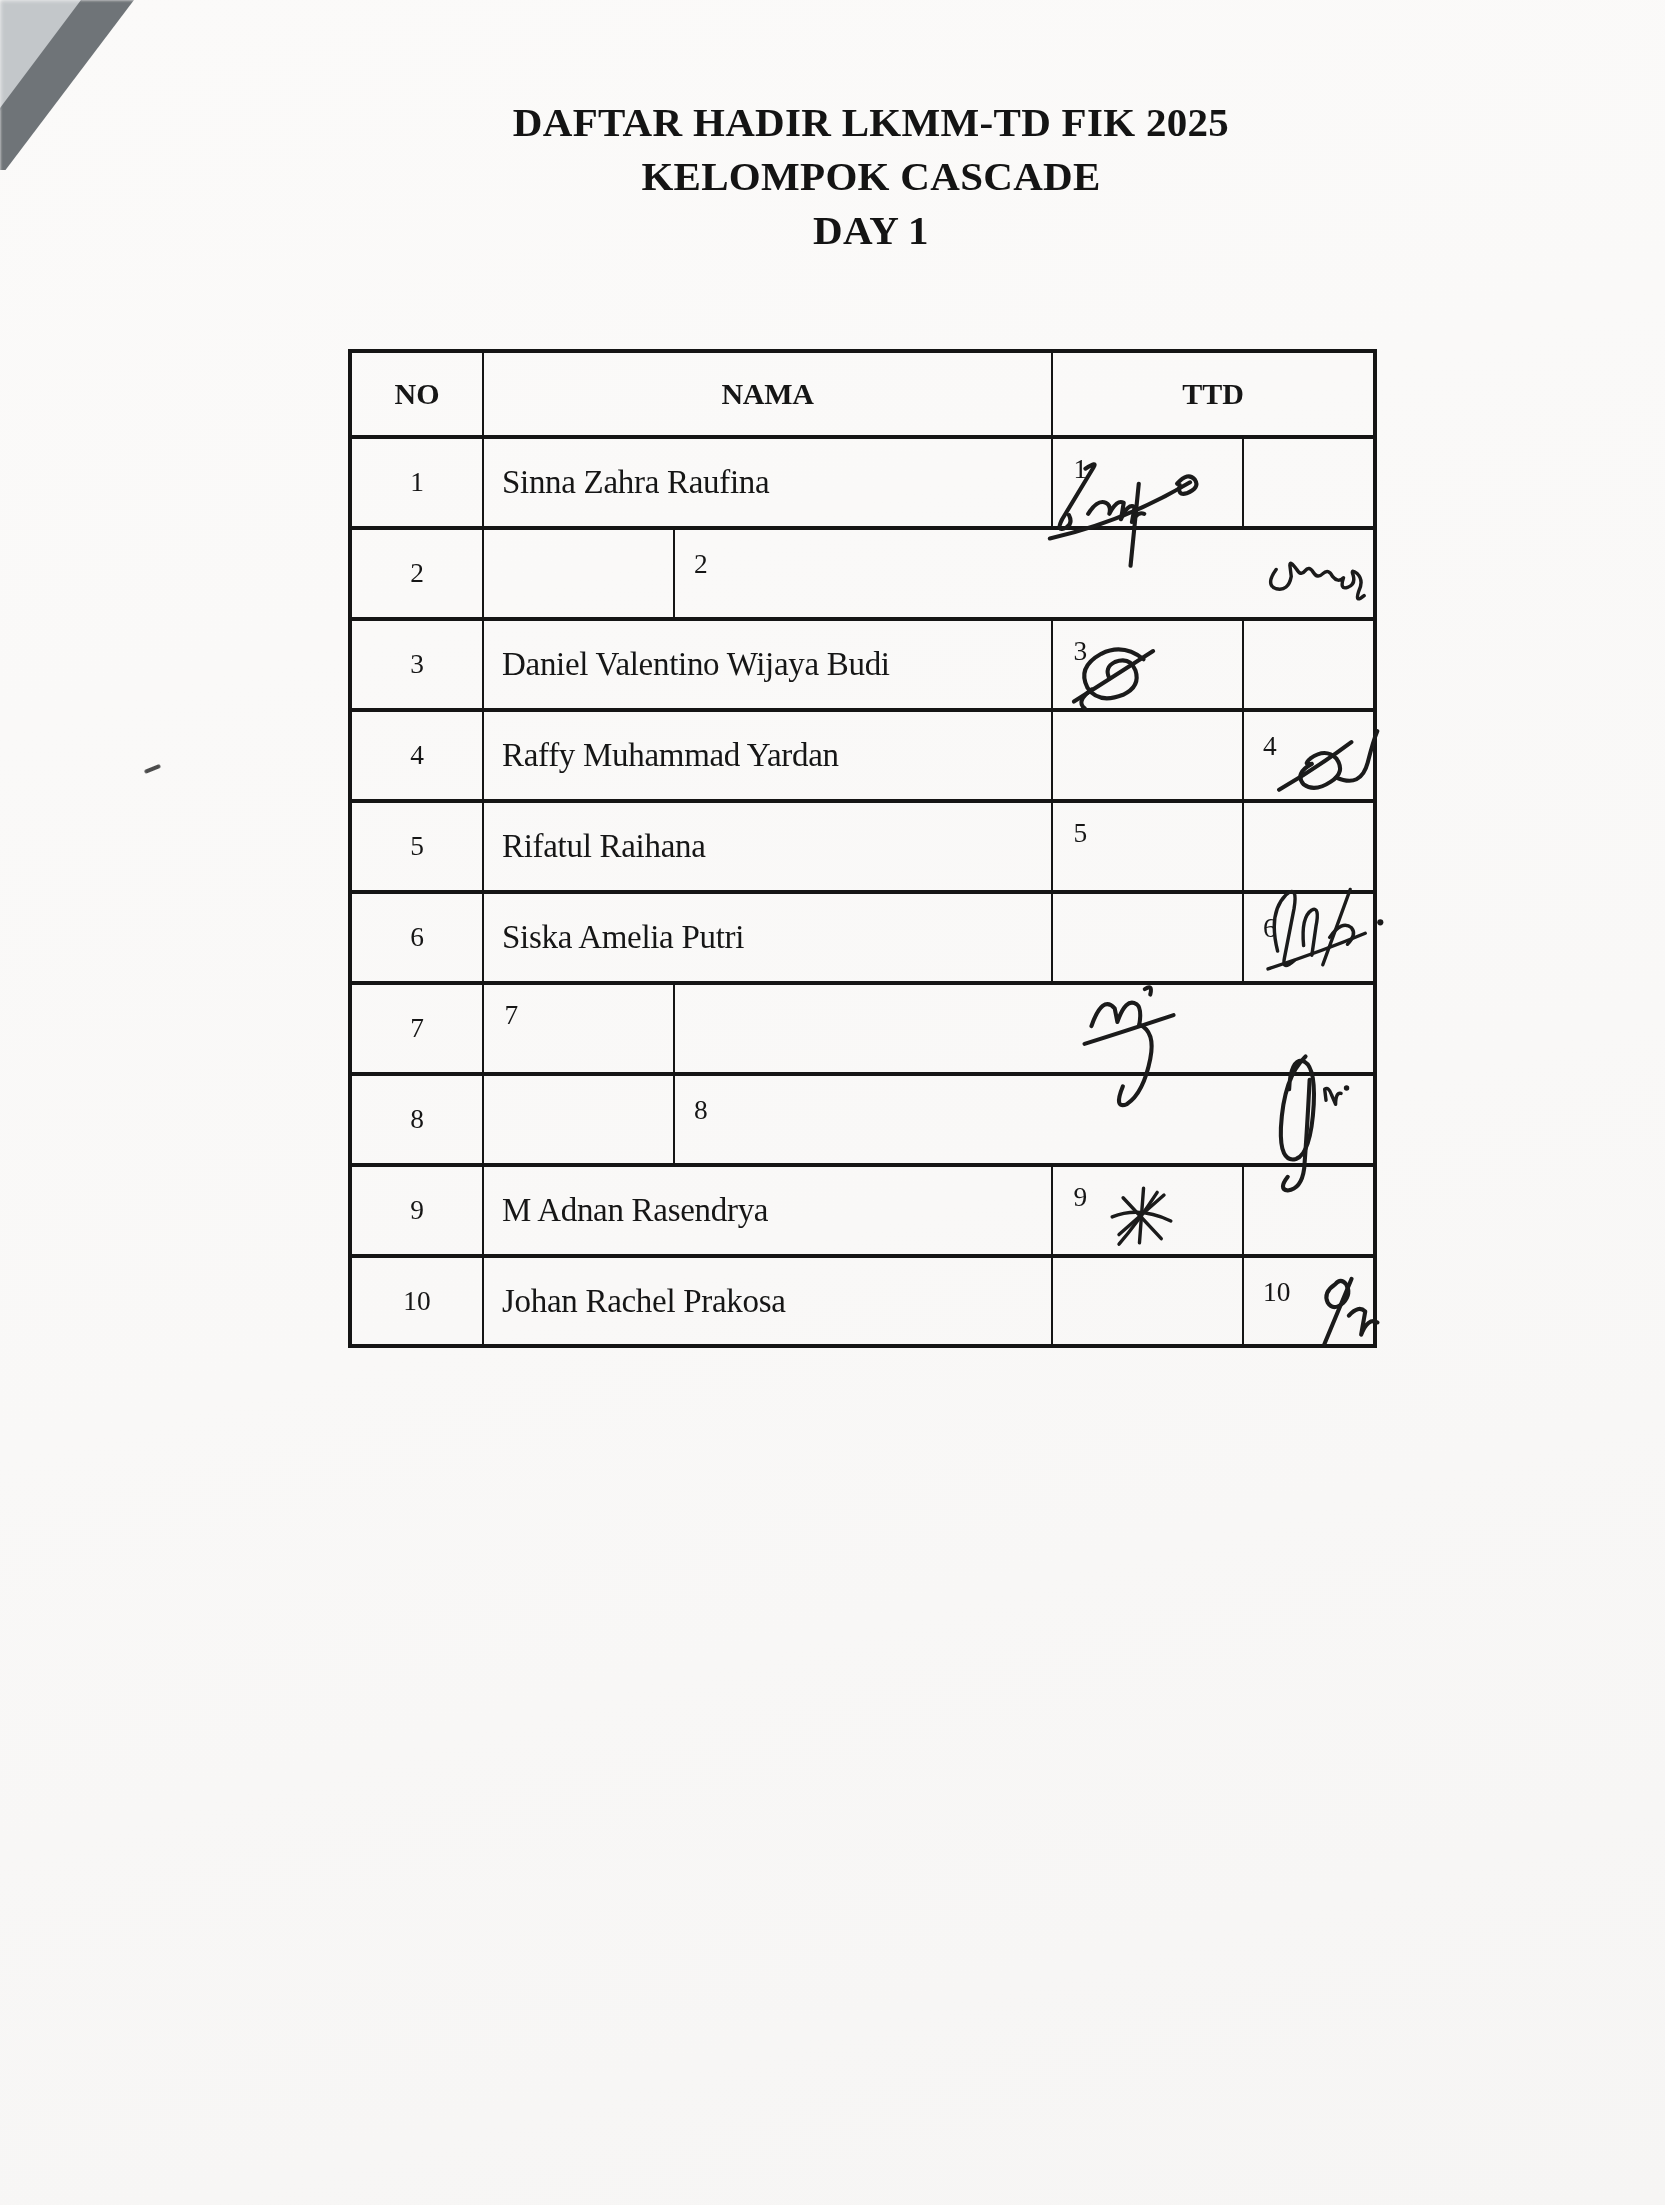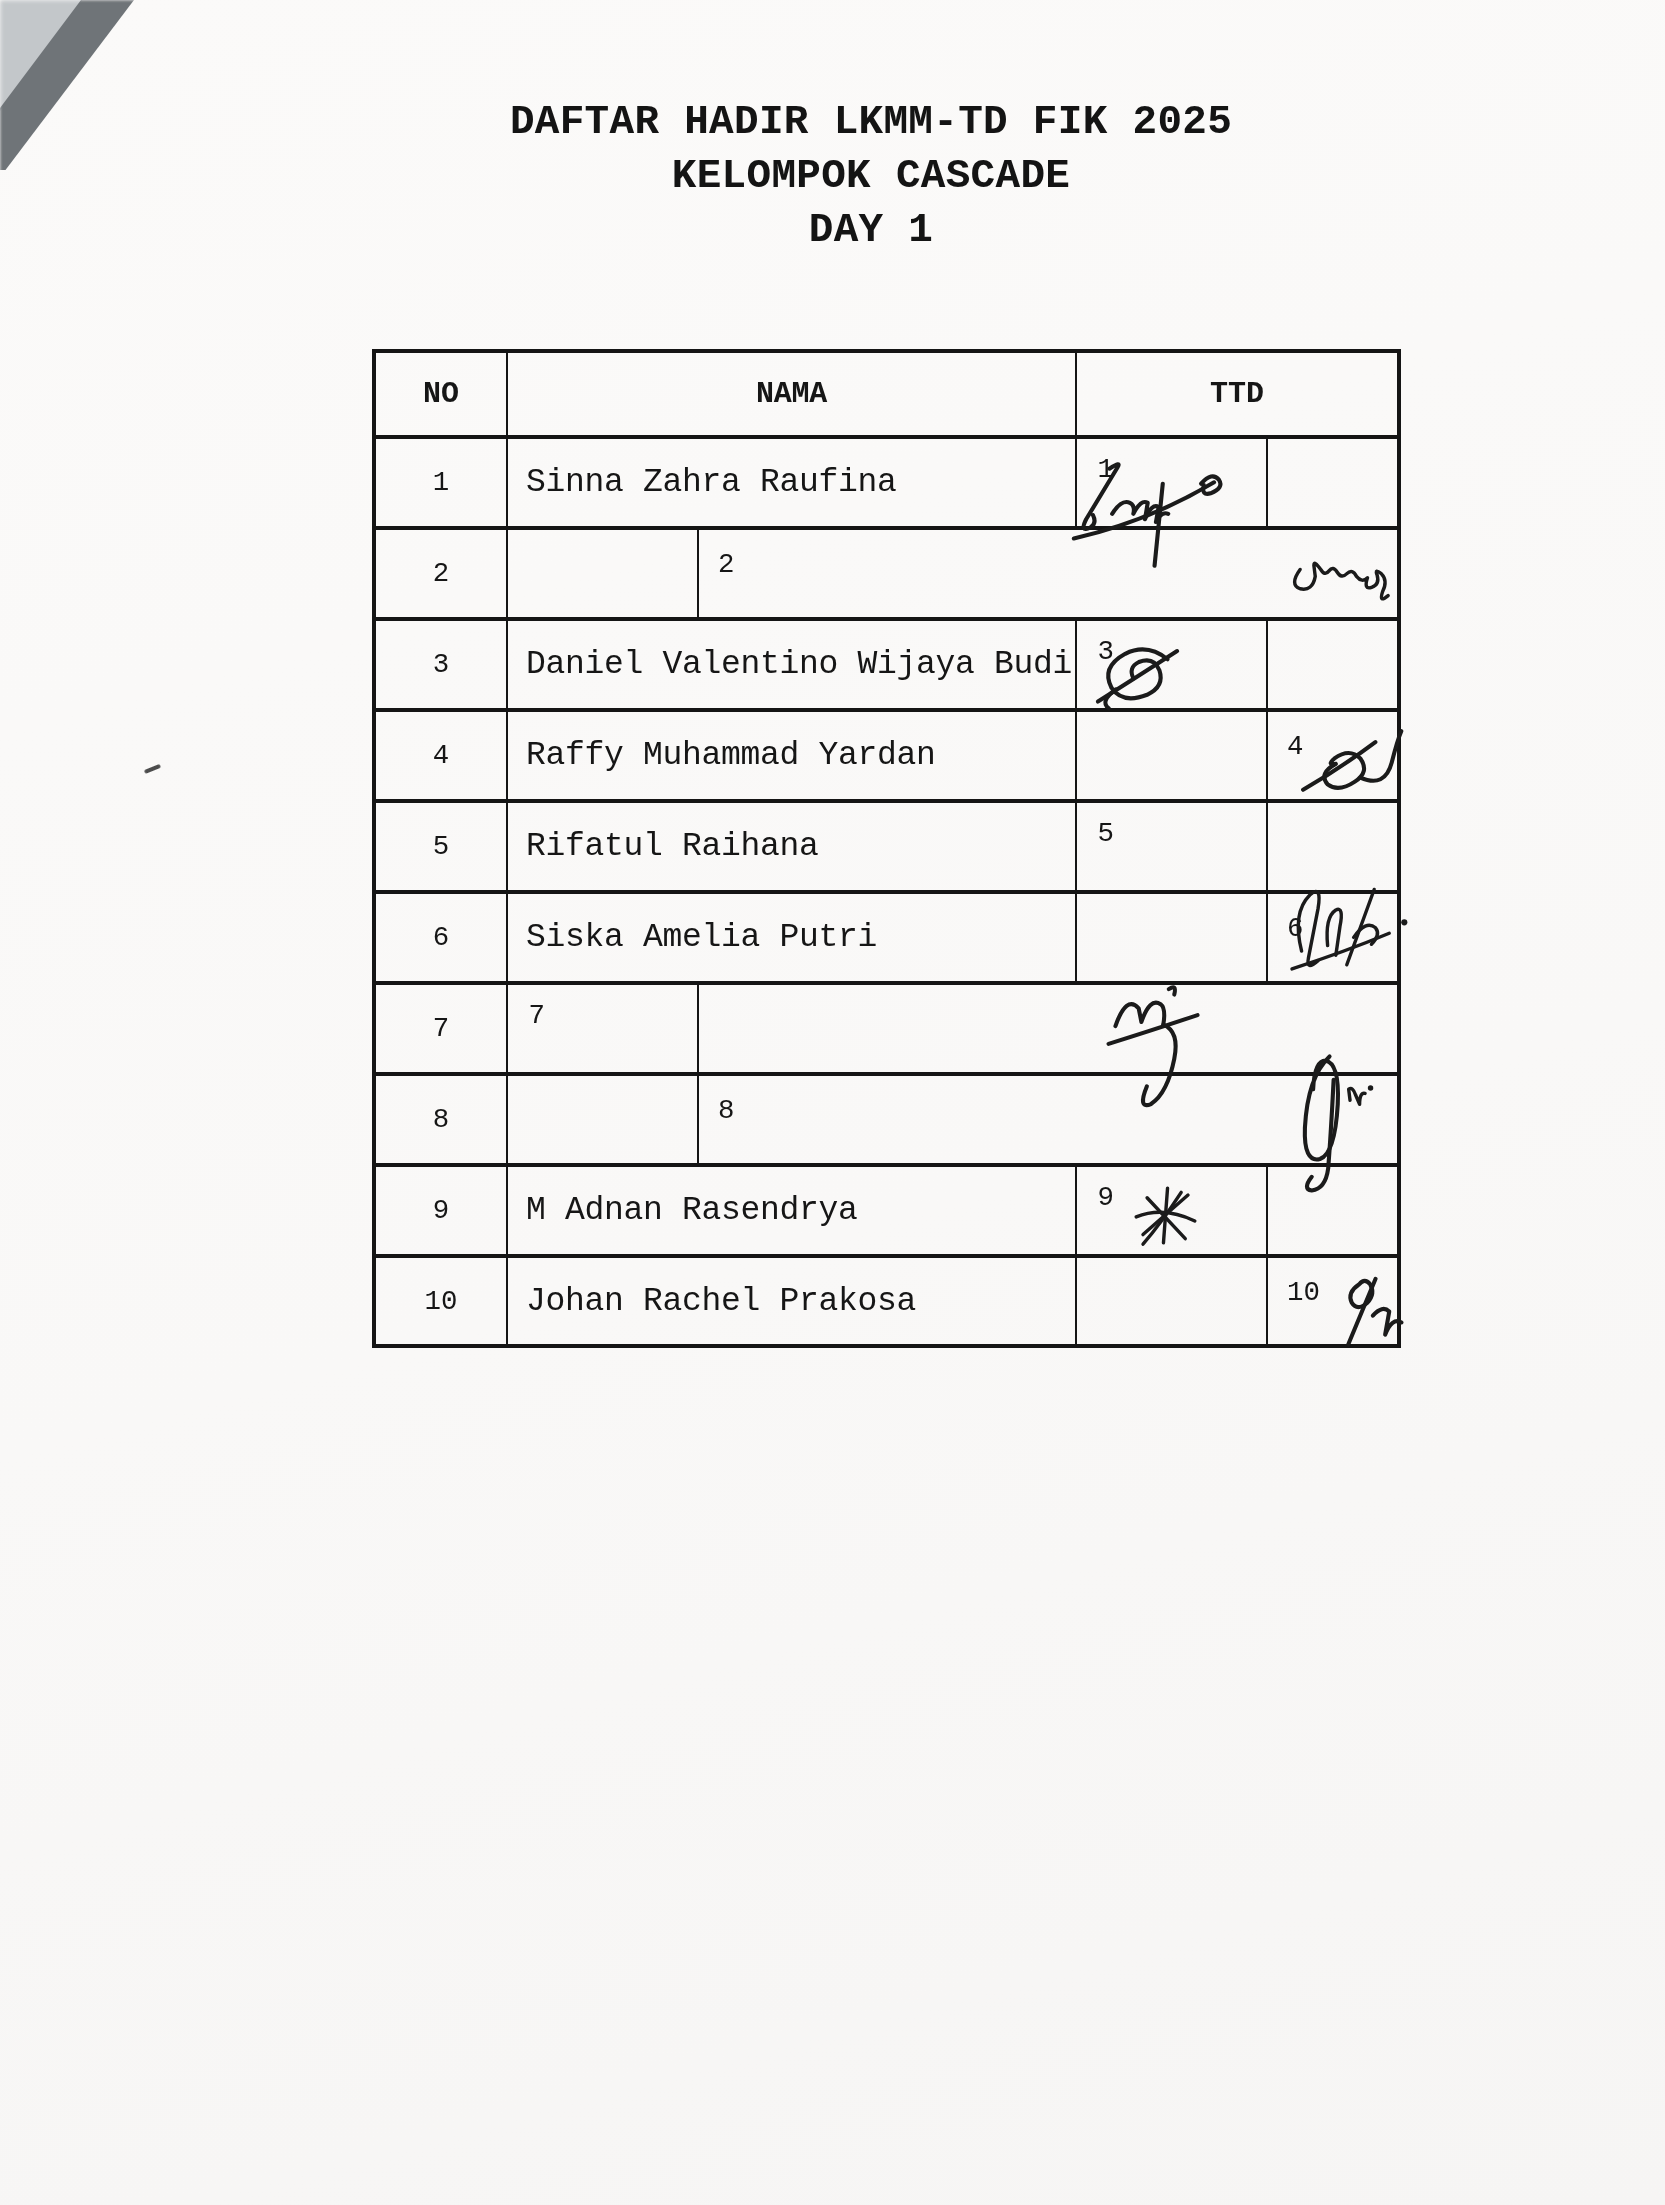--- a/index.html
+++ b/index.html
@@ -2,21 +2,21 @@
 <html style="font-size:11px"><head>
 <meta charset="utf-8">
 <style>
   html,body { margin:0; padding:0; background:#e8e8e8; }
   .page {
     position: relative;
     width: 1666px;
     height: 2205px;
     background: linear-gradient(165deg, #fbfaf9 0%, #f9f8f7 55%, #f6f5f4 100%);
     overflow: hidden;
-    font-family: Liberation Mono, monospace;
+    font-family: Liberation Serif, serif;
     color: #161616;
   }
   
   .corner-light {
     position:absolute; top:0; left:0; width:151px; height:178px;
     clip-path: polygon(0 0, 82px 0, 0 111px);
     background:#c3c7ca; filter: blur(2.1px);
   }
   .corner-dark {
     position:absolute; top:0; left:0; width:158px; height:178px;
@@ -30,21 +30,21 @@
   }
   
   .title-block {
     position:absolute; top:95px; left:0; width:100%;
     text-align:center; transform: translateX(38px);
     font-weight:bold; font-size:41px; line-height:54px;
     letter-spacing:0.3px; color:#141414;
   }
   
   .att-table {
-    position:absolute; left:372px; top:349px; width:1029px;
+    position:absolute; left:348px; top:349px; width:1029px;
     border:4.1px solid #151515; box-sizing:border-box;
     background: transparent;
   }
   .trow { display:flex; height:91px; border-bottom:4.1px solid #151515; box-sizing:border-box; }
   .trow.header { height:86px; }
   .trow.last { border-bottom:none; height:86px; }
   .cell { box-sizing:border-box; }
   .c-no {
     width:132px; border-right:2.7px solid #151515;
     display:flex; align-items:center; justify-content:center;

